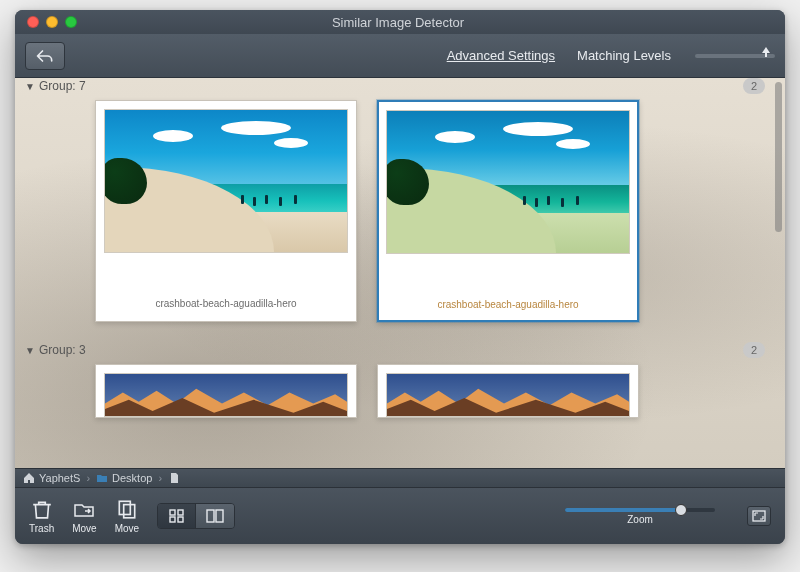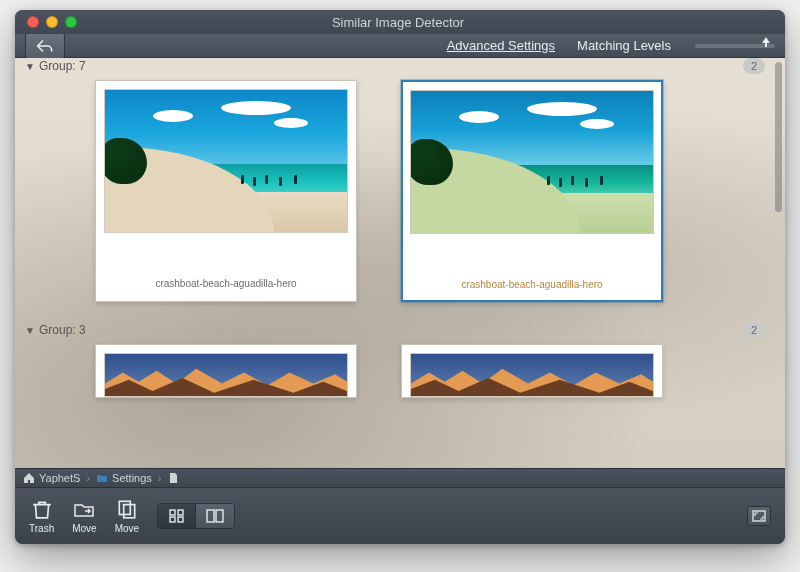--- a/index.html
+++ b/index.html
@@ -3,41 +3,41 @@
 <meta charset="utf-8">
 <style>
   * { box-sizing: border-box; margin: 0; padding: 0; font-family: -apple-system, "Helvetica Neue", Arial, sans-serif; }
   body { background: #f0f0f0; width: 800px; height: 572px; overflow: hidden; }
   .window { width: 770px; height: 534px; margin: 10px auto; background: #3f4852; border-radius: 8px; box-shadow: 0 15px 40px rgba(0,0,0,.35), 0 2px 6px rgba(0,0,0,.25); overflow: hidden; display: flex; flex-direction: column; position: relative; }
   .titlebar { height: 24px; background: linear-gradient(#4a545f,#3f4852); display: flex; align-items: center; position: relative; }
   .traffic { display: flex; gap: 7px; padding-left: 12px; }
   .dot { width: 12px; height: 12px; border-radius: 50%; border: .5px solid rgba(0,0,0,.2); }
   .dot.red { background:#ff5f57;} .dot.yellow{background:#febc2e;} .dot.green{background:#28c840;}
   .title { position:absolute; left:0; right:4px; text-align:center; font-size:13px; color:#cfd3d8; pointer-events:none;}
-  .toolbar { height: 24px; background: linear-gradient(#535d68,#434c56); border-bottom:1px solid #2c333b; display:flex; align-items:center; padding: 0 10px; gap:14px; }
+  .toolbar { height: 44px; background: linear-gradient(#535d68,#434c56); border-bottom:1px solid #2c333b; display:flex; align-items:center; padding: 0 10px; gap:14px; }
   .back-btn { width:40px; height:28px; background:linear-gradient(#6a737d,#555e68); border:1px solid #2e353d; border-radius:4px; display:flex; align-items:center; justify-content:center; cursor:pointer; }
   .back-btn svg{ width:20px; height:16px;}
   .toolbar-spacer{ flex:1;}
   .toolbar a{ color:#e8ebef; font-size:13px; text-decoration:none; padding:2px 4px;}
   .toolbar a.underline{ text-decoration:underline;}
   .slider-mini{ width:80px; height:4px; background:#6a737d; border-radius:2px; position:relative; margin-left:6px;}
   .slider-mini .marker{ position:absolute; top:-7px; left:82%; width:10px; height:10px;}
   .slider-mini .marker svg{width:10px;height:10px;}
   .content { flex:1; position:relative; overflow:hidden; background:#d9d2c5; }
   .content-bg{ position:absolute; inset:0; background:
       radial-gradient(ellipse at 25% 80%, rgba(60,50,40,.28) 0%, transparent 55%),
       radial-gradient(ellipse at 70% 50%, rgba(60,50,40,.18) 0%, transparent 55%),
       linear-gradient(#e6dfd3,#d4cdc0);
   }
   .scroll-area{ position:absolute; inset:0 12px 0 0; overflow:hidden;}
   .vscroll{ position:absolute; top:4px; right:3px; width:7px; height:150px; background:rgba(120,120,120,.55); border-radius:4px;}
   .group-header{ position:relative; display:flex; align-items:center; padding:3px 10px; font-size:12px; color:#555;}
   .group-header .tri{ width:10px; text-align:center; margin-right:4px; font-size:10px; color:#555;}
   .group-badge{ position:absolute; right:8px; top:2px; background:#c9c9c9; color:#666; border-radius:9px; font-size:11px; padding:0 8px; line-height:16px;}
-  .card-row{ display:flex; gap:44px; padding: 4px 0 18px 80px;}
+  .card-row{ display:flex; gap:20px; padding: 4px 0 18px 80px;}
   .card{ width:262px; background:#fff; border:1px solid #c8c2b8; box-shadow:0 2px 5px rgba(0,0,0,.15); padding:8px 8px 4px; display:flex; flex-direction:column; align-items:center;}
   .card.selected{ border:2px solid #2f7db8; box-shadow:0 0 0 1px rgba(47,125,184,.3), 0 2px 6px rgba(0,0,0,.2);}
   .thumb{ width:244px; height:144px; background:#0a98c9; position:relative; overflow:hidden; border:1px solid #d0cabf;}
   .thumb.mountain{ height:44px; }
   .caption-space{ height:62px; width:100%; display:flex; align-items:flex-end; justify-content:center; padding-bottom:6px;}
   .caption{ font-size:10px; color:#6c6c6c; text-align:center;}
   .card.selected .caption{ color:#b8863f;}
   
   .sky{position:absolute;inset:0;height:55%;background:linear-gradient(#0d87c8 0%,#1aa6dd 55%,#5cc5e6 100%);}
   .cloud{position:absolute;background:#fff;border-radius:50%;filter:blur(.4px);} 
@@ -198,21 +198,21 @@
           <path d="M1 6 L6 1 L11 6 V11 H7 V8 H5 V11 H1 Z" fill="#cfd3d8"></path>
         </svg>
       </span>
     <span>YaphetS</span>
     <span class="sep">›</span>
     <span class="pb-icon">
         <svg viewBox="0 0 12 12">
           <path d="M1 3 H5 L6 4 H11 V10 H1 Z" fill="#3a7fb5"></path>
         </svg>
       </span>
-    <span>Settings</span>
+    <span>Desktop</span>
     <span class="sep">›</span>
     <span class="pb-icon">
         <svg viewBox="0 0 12 12">
           <path d="M3 1 H8 L10 3 V11 H3 Z" fill="#cfd3d8"></path>
         </svg>
       </span>
   </div>
 
   <div class="bottombar">
     <div class="tool">
@@ -253,20 +253,27 @@
         </button>
       <button>
           <svg width="18" height="14" viewBox="0 0 18 14">
             <rect x="1" y="1" width="7" height="12" fill="none" stroke="#e7eaee" stroke-width="1.4"></rect>
             <rect x="10" y="1" width="7" height="12" fill="none" stroke="#e7eaee" stroke-width="1.4"></rect>
           </svg>
         </button>
     </div>
 
     <div style="flex:1"></div>
+    <div class="zoom-wrap">
+      <div class="zoom-slider">
+        <div class="track"></div>
+          <div class="knob"></div>
+      </div>
+      <span>Zoom</span>
+    </div>
     <div class="fs-btn">
       <svg width="14" height="12" viewBox="0 0 14 12">
           <rect x="1" y="1" width="12" height="10" fill="none" stroke="#e7eaee" stroke-width="1.3"></rect>
           <path d="M3 3h3M3 3v3M11 9h-3M11 9v-3" stroke="#e7eaee" stroke-width="1.2"></path>
         </svg>
     </div>
   </div>
 
 </div>
 

